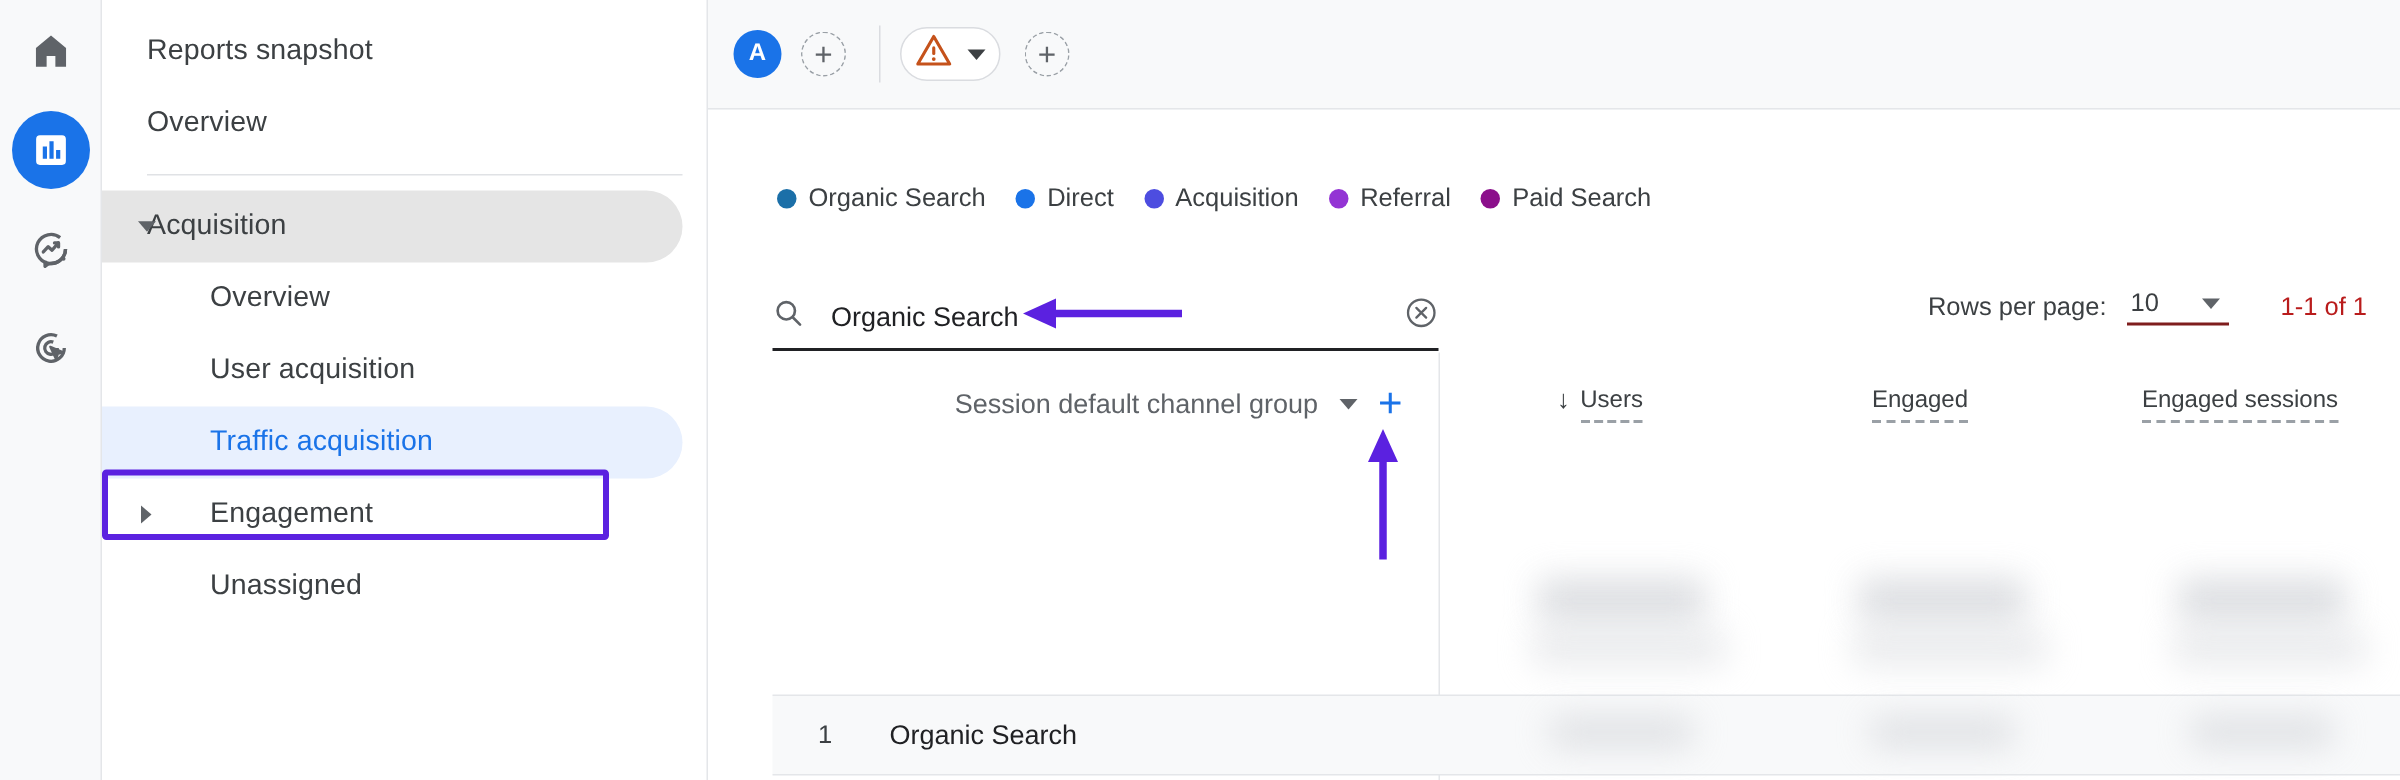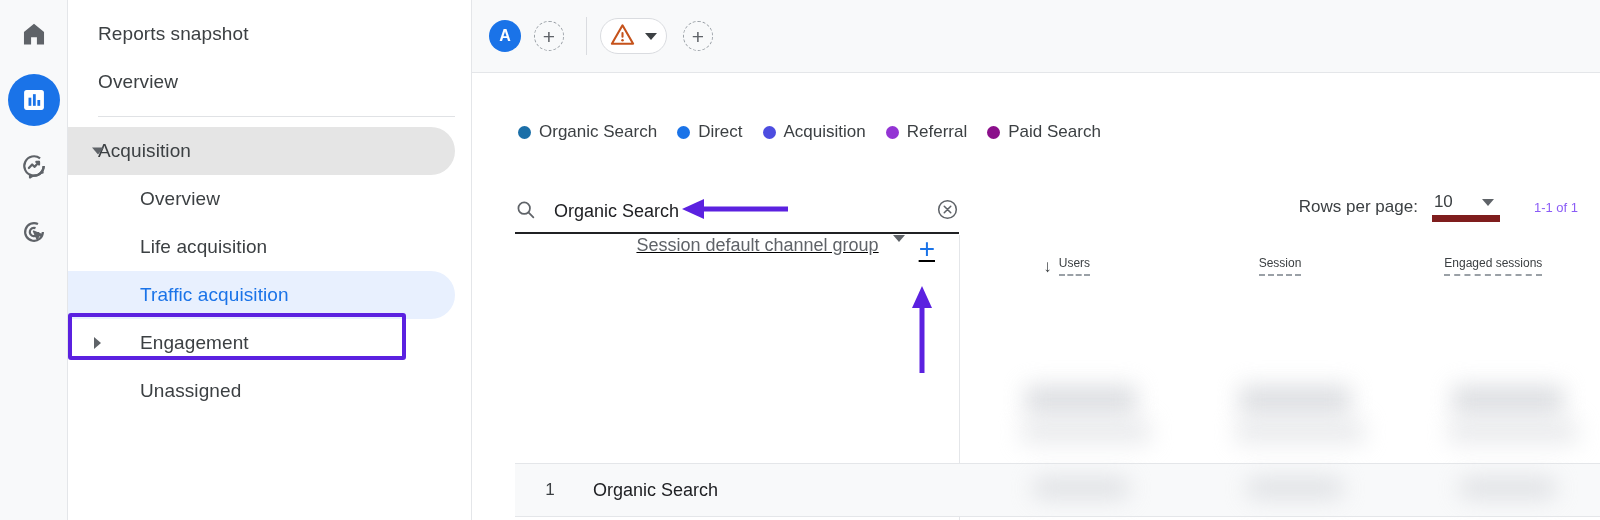--- a/index.html
+++ b/index.html
@@ -126,59 +126,59 @@
   .search-text { font-size: 18px; color: #202124; flex: 1 1 auto; }
   .clear-icon { flex: 0 0 auto; cursor: pointer; }
 
   .rows-per-page {
     position: absolute; right: 22px; top: 192px;
     display: flex; align-items: center; gap: 0; font-size: 17px; color: #3c4043;
   }
   .rpp-label { white-space: nowrap; }
   .rpp-select {
     margin-left: 14px; display: flex; align-items: center;
-    border-bottom: 7px solid #7f1d1d; padding: 0 6px 3px 2px;
+    border-bottom: 2px solid #7f1d1d; padding: 0 6px 3px 2px;
     min-width: 68px; justify-content: space-between; cursor: pointer;
   }
   .rpp-value { font-size: 17px; color: #3c4043; }
   .rpp-chev {
     width: 0; height: 0; margin-left: 14px;
     border-left: 6px solid transparent; border-right: 6px solid transparent;
     border-top: 7px solid #5f6368;
   }
-  .rpp-range { margin-left: 34px; white-space: nowrap; font-size: 13px; color: #8b5cf6; }
+  .rpp-range { margin-left: 34px; white-space: nowrap; font-size: 17px; color: #b91c1c; }
 
   
   .table { position: absolute; left: 43px; top: 235px; right: 0; bottom: 0; }
   .dim-col {
     position: absolute; left: 0; top: 0; width: 445px; bottom: 0;
     border-right: 1px solid #e4e6e9;
   }
   .dim-head {
-    display: flex; align-items: flex-start; justify-content: flex-end;
-    height: 68px; padding-right: 24px; gap: 14px; text-decoration: underline;
+    display: flex; align-items: center; justify-content: flex-end;
+    height: 68px; padding-right: 24px; gap: 14px;
   }
   .dim-head-label { font-size: 18px; color: #5f6368; white-space: nowrap; }
   .dim-head-chev {
     width: 0; height: 0;
     border-left: 6px solid transparent; border-right: 6px solid transparent;
     border-top: 7px solid #5f6368; cursor: pointer;
   }
   .plus-blue { color: #1a73e8; font-size: 28px; line-height: 1; cursor: pointer; font-weight: 300; }
 
   .metrics {
     position: absolute; left: 445px; top: 0; right: 0; bottom: 0;
   }
   .metric-head-row { display: flex; height: 100px; }
   .metric-head {
     flex: 1 1 0; display: flex; align-items: flex-start; justify-content: center;
     padding-top: 20px; gap: 7px;
   }
   .metric-head-text {
-    font-size: 12px; color: #3c4043; text-align: right; line-height: 1.45;
+    font-size: 16px; color: #3c4043; text-align: right; line-height: 1.45;
   }
   .metric-head-text span {
     border-bottom: 2px dashed #9aa0a6; padding-bottom: 2px; display: inline-block;
   }
   .sort-arrow { font-size: 17px; color: #3c4043; margin-top: 2px; }
 
   .totals-row { position: absolute; left: 0; top: 140px; right: 0; height: 90px; display: flex; }
   .blur-cell { flex: 1 1 0; position: relative; }
   .blur-blob {
     position: absolute; right: 36px; background: #d8dade;
@@ -265,21 +265,21 @@
 
     <div class="nav-item expanded">
       <span class="caret down"></span>
       <span>Acquisition</span>
     </div>
 
     <div class="nav-item sub">
       <span>Overview</span>
     </div>
     <div class="nav-item sub">
-      <span>Life acquisition</span>
+      <span>User acquisition</span>
     </div>
     <div class="nav-item sub selected">
       <span>Traffic acquisition</span>
     </div>
 
     <div class="nav-item" style="padding-left:72px">
       <span class="caret right" style="left:26px"></span>
       <span>Engagement</span>
     </div>
     <div class="nav-item sub">
@@ -372,21 +372,21 @@
         </div>
       </div>
 
       <div class="metrics">
         <div class="metric-head-row">
           <div class="metric-head">
             <span class="sort-arrow">↓</span>
             <span class="metric-head-text"><span>Users</span></span>
           </div>
           <div class="metric-head">
-            <span class="metric-head-text"><span>Session</span></span>
+            <span class="metric-head-text"><span>Engaged</span></span>
           </div>
           <div class="metric-head">
             <span class="metric-head-text"><span>Engaged sessions</span></span>
           </div>
         </div>
 
         <div class="totals-row">
           <div class="blur-cell">
             <span class="blur-blob big"></span>
             <span class="blur-blob big2"></span>

